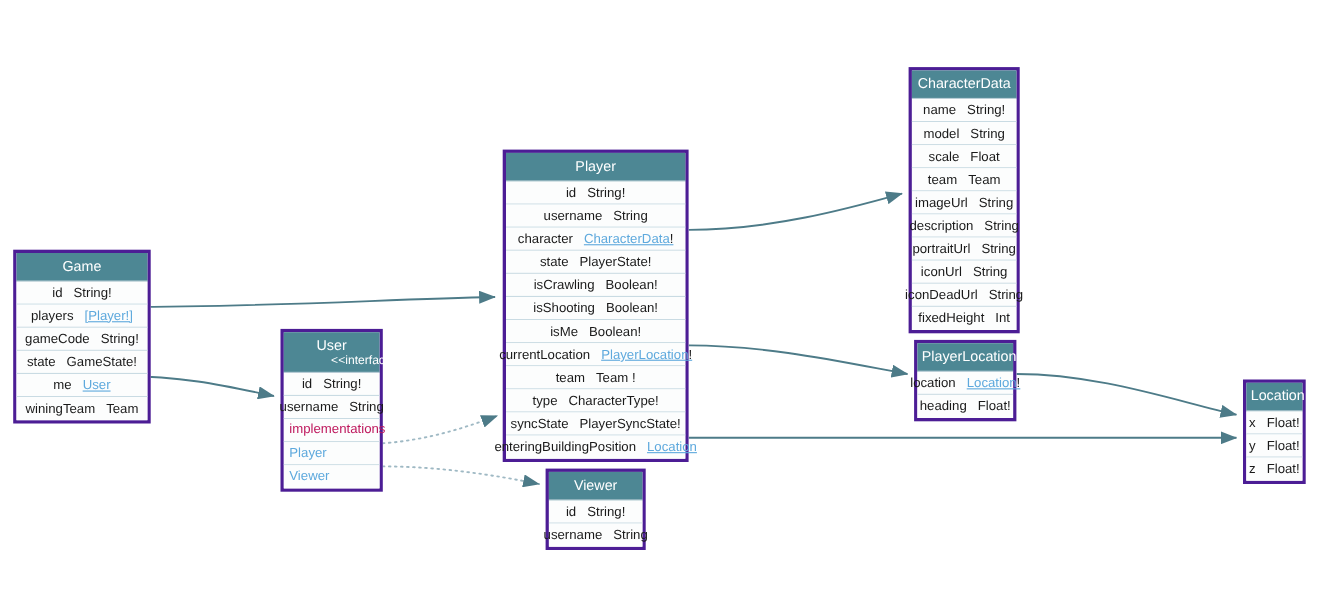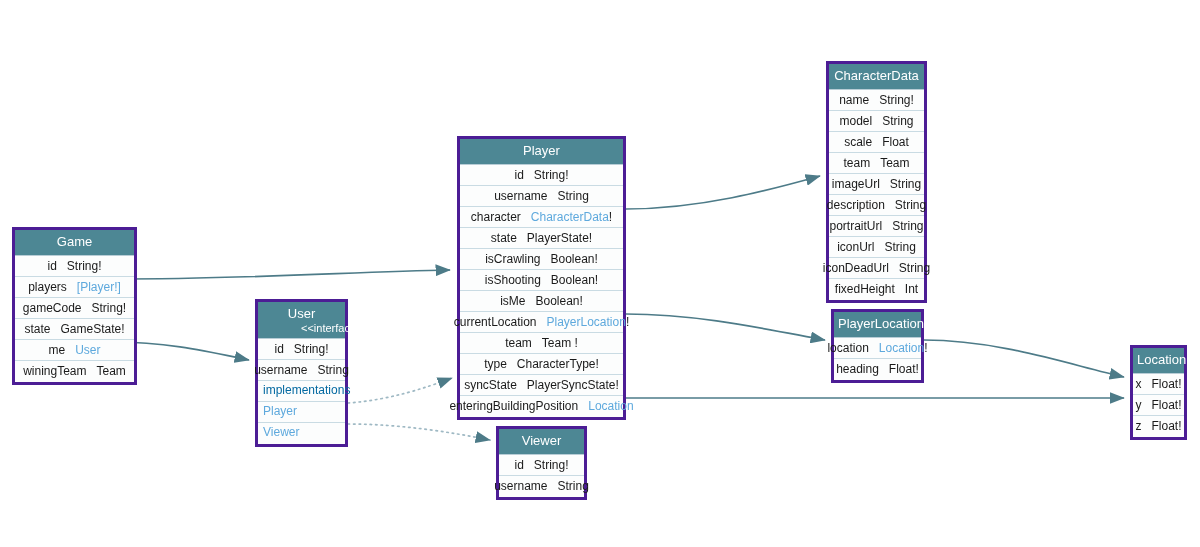--- a/index.html
+++ b/index.html
@@ -55,25 +55,25 @@
     background: #fcfdfd;
     border-bottom: 1px solid #c9dbe3;
     padding: 2px 5px;
     box-sizing: border-box;
     height: 21px;
     white-space: nowrap;
   }
   .field-row:last-child { border-bottom: none; }
   .field-name { text-align: left; }
   .field-type { text-align: right; margin-left: 10px; }
-  .field-type.link { color: #5ea9dd; }
+  .field-type.link { color: #5ea9dd; text-decoration: underline; }
   .field-type .bang { color: #1a1a1a; }
   .section-row {
     font-size: 12px;
-    color: #0369a1;
+    color: #be185d;
     background: #fcfdfd;
     border-bottom: 1px solid #c9dbe3;
     padding: 2px 5px;
     box-sizing: border-box;
     height: 21px;
     text-align: center;
     white-space: nowrap;
   }
   .impl-row {
     font-size: 12px;

